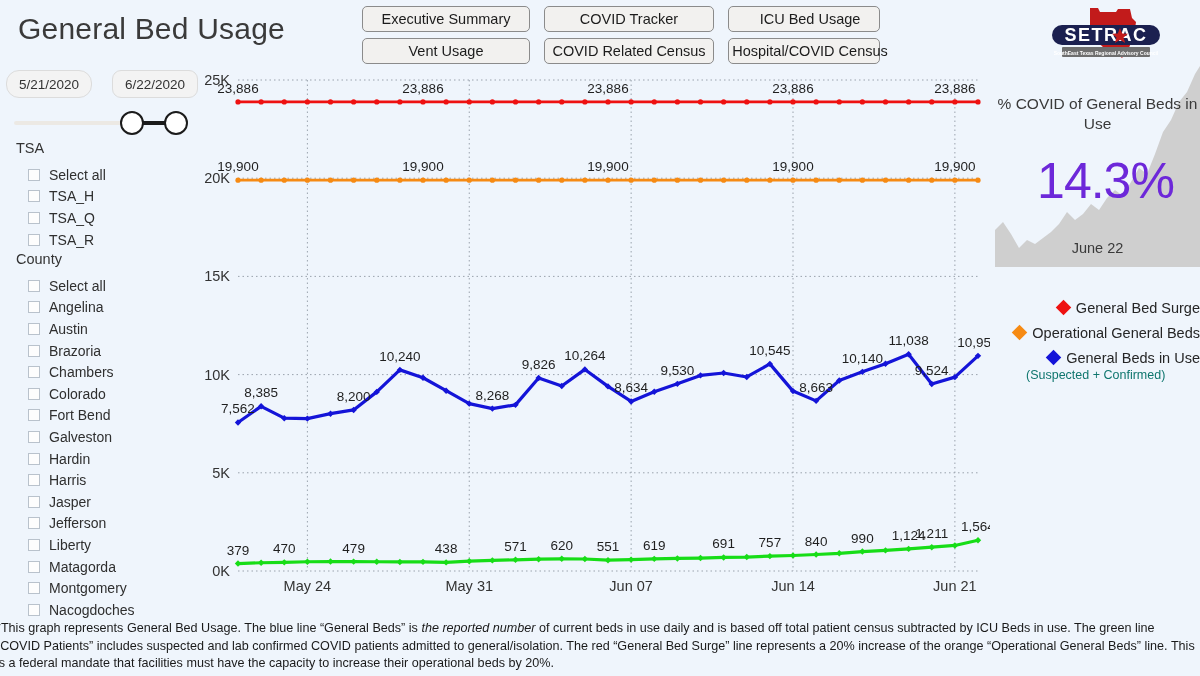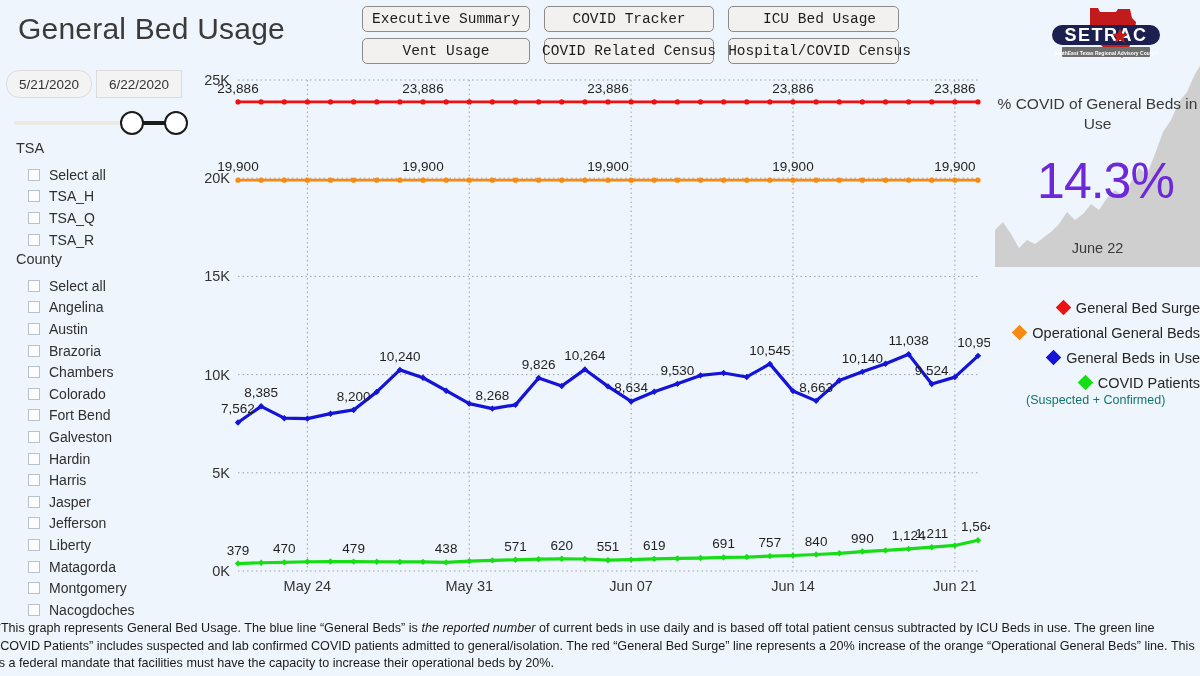--- a/index.html
+++ b/index.html
@@ -20,21 +20,21 @@
 
   
   .date-box {
     position: absolute; top: 70px;
     width: 84px; height: 26px;
     background: #f3f3f3; border: 1px solid #dcdcdc;
     font-size: 13.5px; color: #333;
     display: flex; align-items: center; justify-content: center;
   }
   #date-from { left: 6px; border-radius: 13px; }
-  #date-to   { left: 96px; }
+  #date-to   { left: 112px; border-radius: 9px; }
 
   .slider-wrap { position: absolute; left: 14px; top: 108px; width: 170px; height: 30px; }
   .slider-track {
     position: absolute; left: 0; top: 13px; width: 170px; height: 4px;
     background: #ece9e4; border-radius: 2px;
   }
   .slider-active {
     position: absolute; left: 118px; top: 13px; width: 44px; height: 4px;
     background: #1b1b1b;
   }
@@ -62,31 +62,31 @@
     font-size: 14px; color: #2f2f2f; padding-left: 20px;
   }
   .cb {
     width: 12px; height: 12px; box-sizing: border-box;
     border: 1px solid #b9c2cc; background: #fdfdfd;
     margin-right: 9px; flex: none;
   }
   .filter-label { white-space: nowrap; }
 
   
-  .nav { position: absolute; left: 362px; top: 6px; font-family: Liberation Mono, monospace; }
+  .nav { position: absolute; left: 362px; top: 6px; }
   .nav-row { display: flex; gap: 14px; margin-bottom: 6px; }
   .nav-btn {
     background: #f2f1ef; border: 1px solid #8b8b8b; border-radius: 5px;
     font-size: 14.5px; color: #1c1c1c;
     display: flex; align-items: center; justify-content: center;
     height: 26px; white-space: nowrap; box-sizing: border-box;
   }
   .nav-btn.w1 { width: 168px; }
   .nav-btn.w2 { width: 170px; }
-  .nav-btn.w3 { width: 171px; padding-left: 12px; }
+  .nav-btn.w3 { width: 152px; padding-left: 12px; }
 
   
   .logo { position: absolute; left: 1046px; top: 6px; width: 120px; height: 56px; }
 
   
   .chart { position: absolute; left: 190px; top: 68px; width: 800px; height: 545px; }
   .chart svg { display: block; }
   .axis-label { font-size: 14.5px; fill: #333; font-family: "Liberation Sans", sans-serif; }
   .dlabel { font-size: 13.5px; fill: #1f1f1f; font-family: "Liberation Sans", sans-serif; }
 
@@ -474,24 +474,20 @@
         <span class="legend-text">General Bed Surge</span>
       </div>
       <div class="legend-row">
         <span class="legend-diamond" style="background: rgb(246, 138, 19);"></span>
         <span class="legend-text">Operational General Beds</span>
       </div>
       <div class="legend-row">
         <span class="legend-diamond" style="background: rgb(20, 20, 216);"></span>
         <span class="legend-text">General Beds in Use</span>
       </div>
-      <div class="legend-row">
-        <span class="legend-diamond" style="background: rgb(23, 221, 23);"></span>
-        <span class="legend-text">COVID Patients</span>
-      </div>
       <div class="legend-sub">(Suspected + Confirmed)</div>
     </div>
 
   <div class="footnote">
     <span>*This graph represents General Bed Usage. The blue line “General Beds” is </span><i>the reported number</i><span> of current beds in use daily and is based off total patient census subtracted by ICU Beds in use. The green line “COVID Patients” includes suspected and lab confirmed COVID patients admitted to general/isolation. The red “General Bed Surge” line represents a 20% increase of the orange “Operational General Beds” line. This is a federal mandate that facilities must have the capacity to increase their operational beds by 20%.</span>
   </div>
 
 </div>
 
 </body></html>

